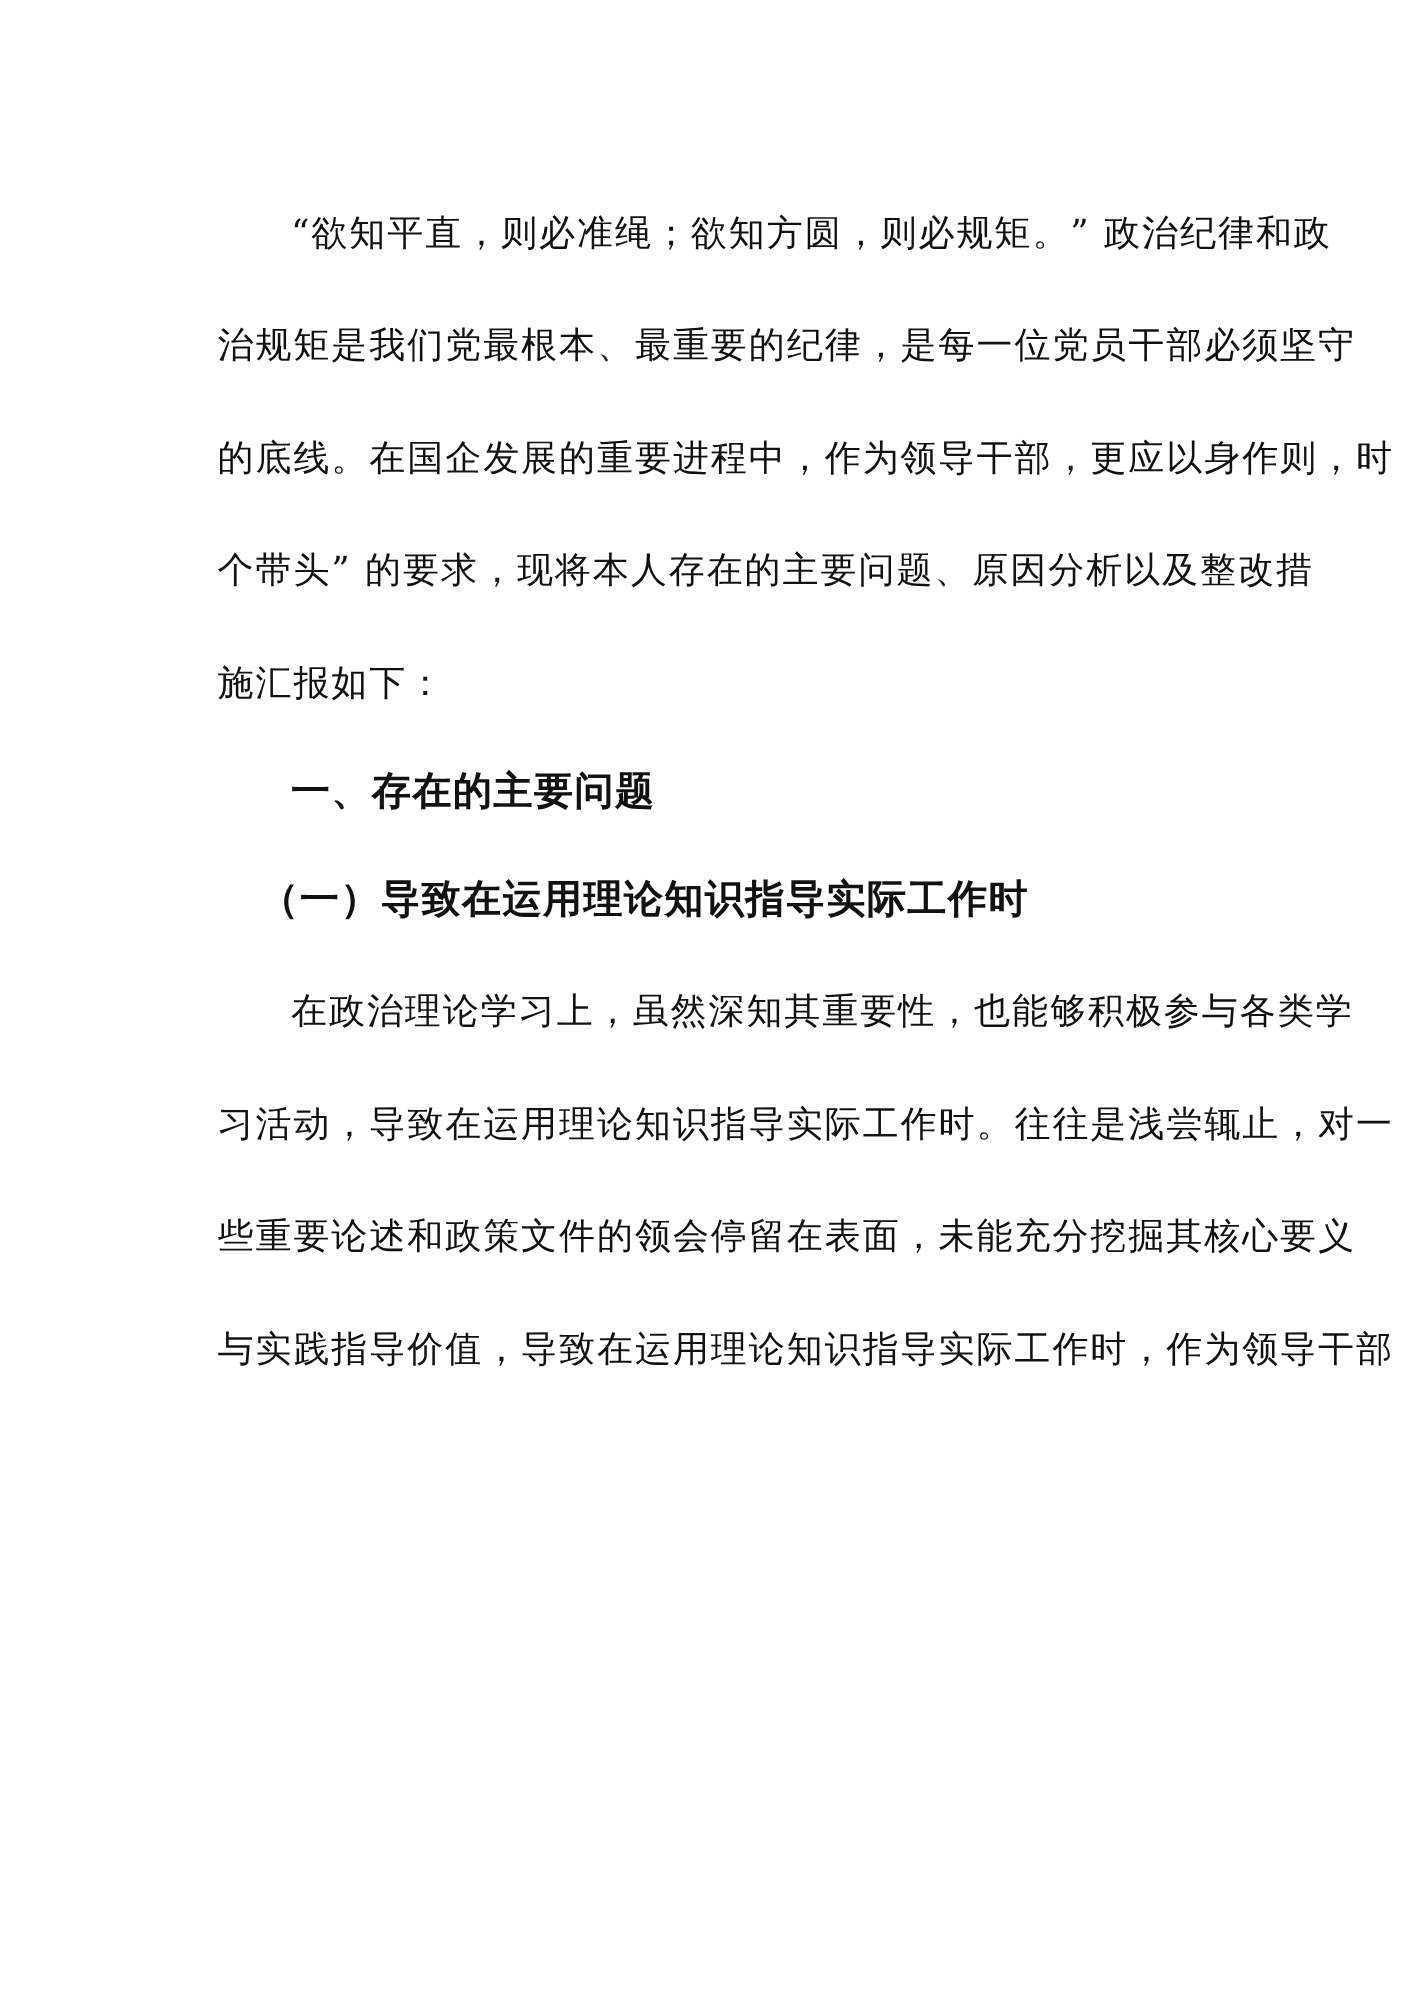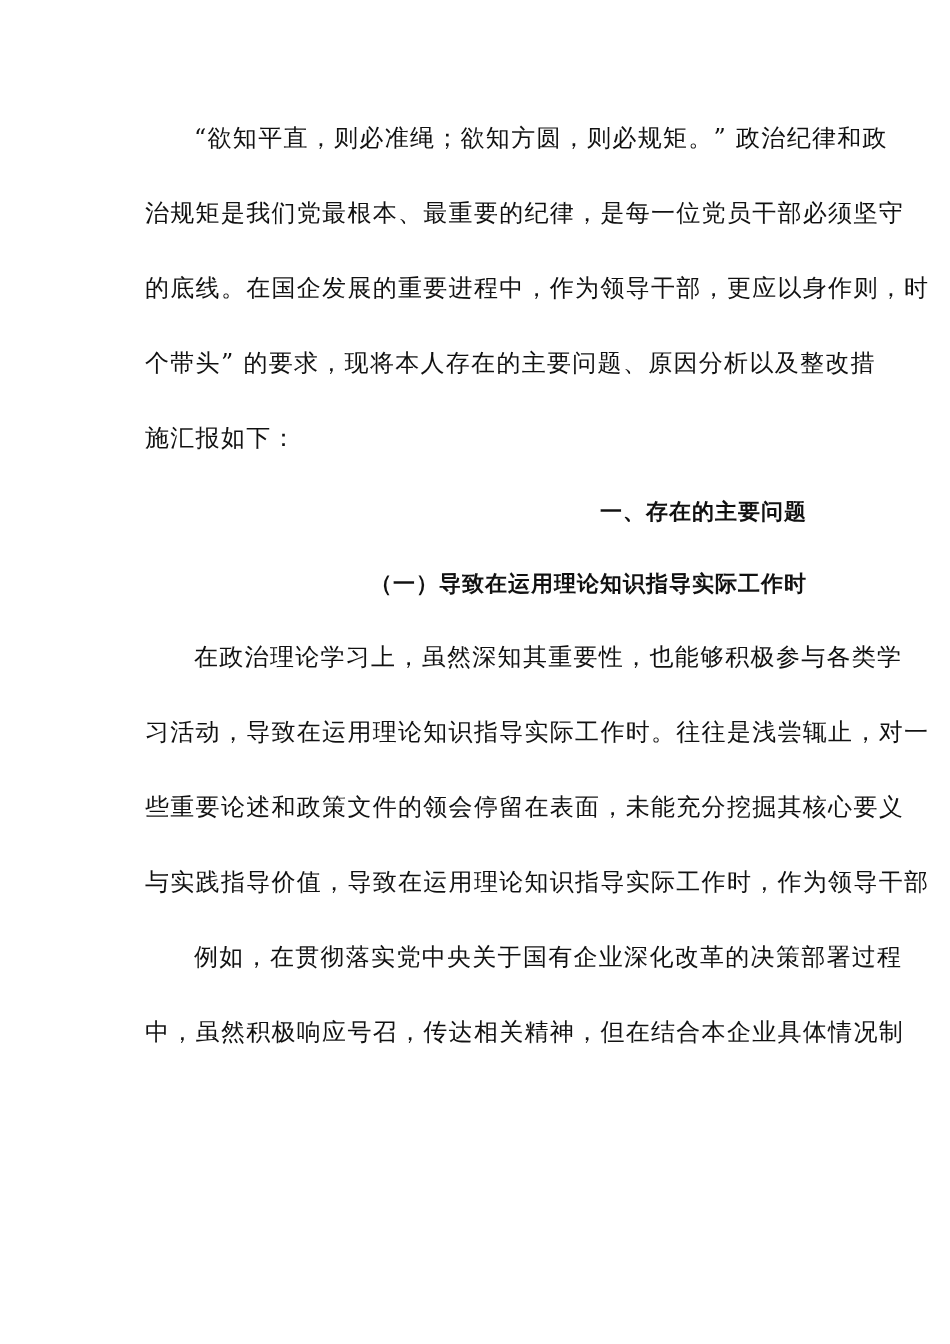--- a/index.html
+++ b/index.html
@@ -19,40 +19,39 @@
       position: absolute;
       left: 0;
       top: 0;
       width: 950px;
       height: 1344px;
       background: #ffffff;
     }
     .content {
       position: absolute;
       left: 145px;
-      top: 101px;
+      top: 118px;
       width: 662px;
     }
     .para {
       margin: 0;
       font-size: 24px;
       line-height: 75px;
       text-align: justify;
       text-align-last: left;
       letter-spacing: 1.3px;
       word-break: break-all;
     }
     .heading {
       margin: 0;
-      font-family: Liberation Serif, serif;
+      font-family: Liberation Mono, monospace;
       font-weight: bold;
-      font-size: 22px;
+      font-size: 26px;
       line-height: 72px;
       letter-spacing: 1px;
-      text-align: right;
     }
     .h1 {
       padding-left: 49px;
       margin-top: 0px;
     }
     .h2 {
       padding-left: 28px;
     }
     .line {
       display: block;
@@ -77,19 +76,15 @@
 
     <h2 class="heading h2">（一）导致在运用理论知识指导实际工作时</h2>
 
     <p class="para">
       <span class="line" style="padding-left:49px">在政治理论学习上，虽然深知其重要性，也能够积极参与各类学</span>
       <span class="line">习活动，导致在运用理论知识指导实际工作时。往往是浅尝辄止，对一</span>
       <span class="line">些重要论述和政策文件的领会停留在表面，未能充分挖掘其核心要义</span>
       <span class="line">与实践指导价值，导致在运用理论知识指导实际工作时，作为领导干部</span>
     </p>
 
-    <p class="para">
-      <span class="line" style="padding-left:49px">例如，在贯彻落实党中央关于国有企业深化改革的决策部署过程</span>
-      <span class="line">中，虽然积极响应号召，传达相关精神，但在结合本企业具体情况制</span>
-    </p>
 
   </div>
 </div>
 
 </body></html>

